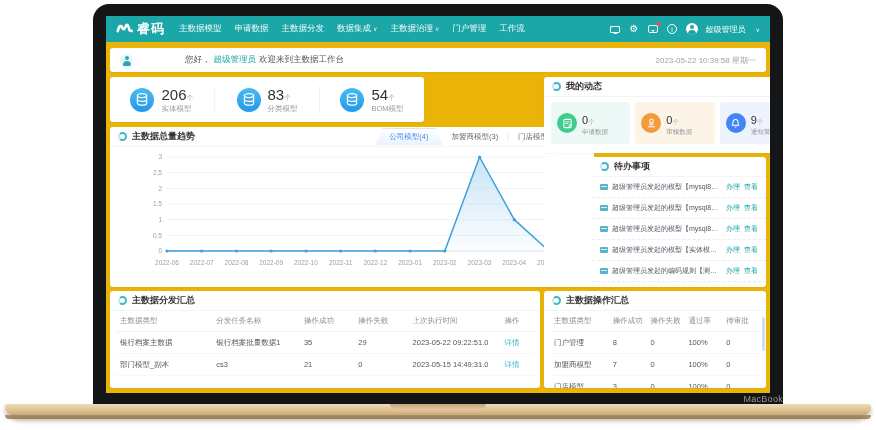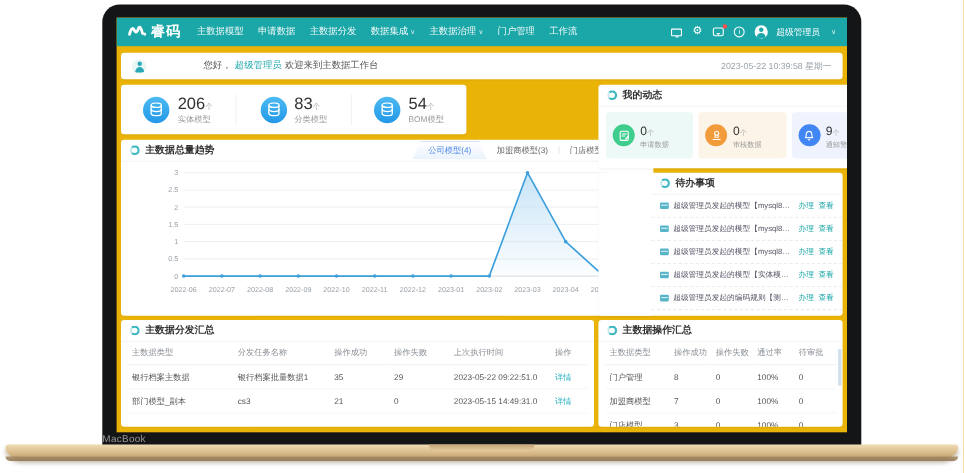--- a/index.html
+++ b/index.html
@@ -3,21 +3,21 @@
 <meta charset="utf-8">
 <style>
   * { margin:0; padding:0; box-sizing:border-box; }
   body { background:#fff; width:876px; height:430px; overflow:hidden;
          font-family:"Liberation Sans","DejaVu Sans",sans-serif; }
   .stage { position:relative; width:876px; height:430px; }
 
   
   .bezel { position:absolute; left:93px; top:4px; width:690px; height:402px;
            background:#141517; border-radius:16px 16px 0 0; }
-  .brand { position:absolute; left:0; right:0; bottom:2px; text-align:left;
+  .brand { position:absolute; left:0; right:0; bottom:2px; text-align:right;
            color:#9a9a9a; font-size:9px; letter-spacing:.3px; }
   .base { position:absolute; left:5px; top:404px; width:866px; height:14px;
           background:linear-gradient(#f0dcb4, #d9bb8a 55%, #b8956a);
           border-radius:3px 3px 18px 18px / 3px 3px 12px 12px;
           box-shadow:0 3px 4px rgba(120,100,70,.45); }
   .base-notch { position:absolute; left:50%; top:0; width:96px; height:6px; transform:translateX(-50%);
           background:linear-gradient(#c3a478,#e6cb9d); border-radius:0 0 9px 9px; }
   .base-edge { position:absolute; left:5px; top:415px; width:866px; height:4px;
           background:linear-gradient(#a88a60,#8c7350); border-radius:0 0 16px 16px; opacity:.85; }
 

